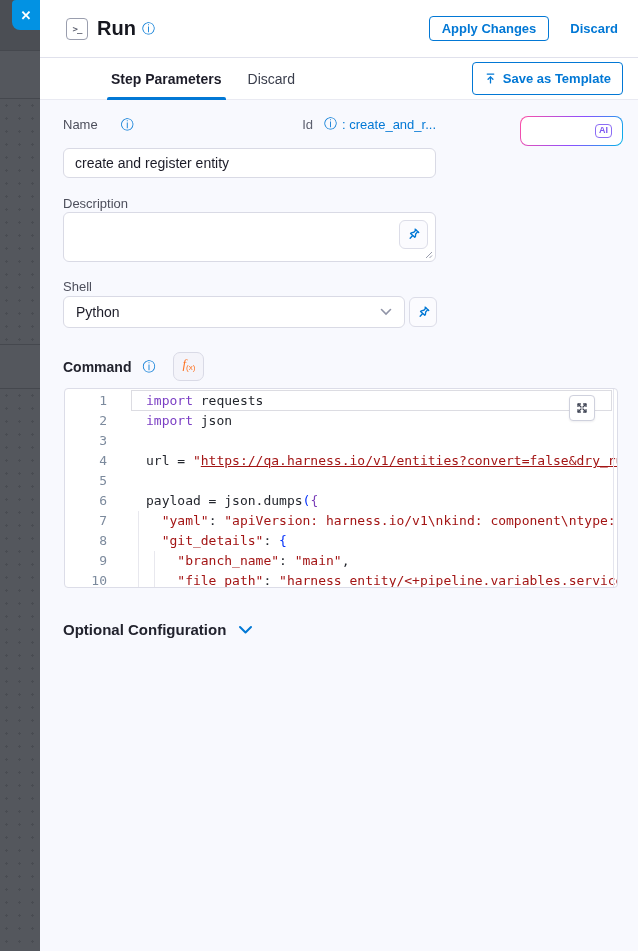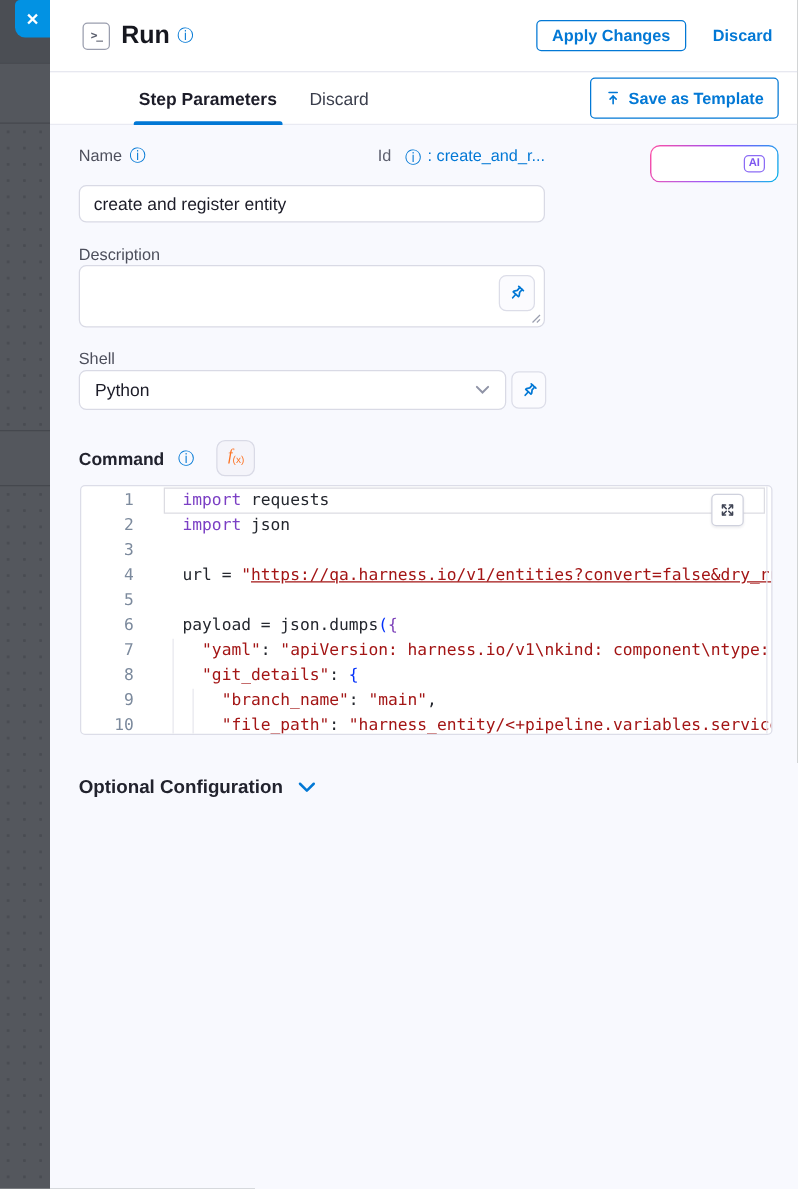--- a/index.html
+++ b/index.html
@@ -48,22 +48,22 @@
     border-bottom:1px solid #e9eaf2; display:flex; align-items:center; padding:0 15px 0 23px;
   }
   .tab { position:relative; height:42px; display:flex; align-items:center; font-size:14px; color:#3a3e4c; cursor:pointer; margin-right:26px; }
   .tab.active { font-weight:bold; color:#1c1c28;margin-left:48px; }
   .tab.active::after { content:""; position:absolute; left:-4px; right:-4px; bottom:0; height:3px; background:var(--primary); border-radius:2px 2px 0 0; }
   .tab-spacer { flex:1; }
   .save-template { display:flex; align-items:center; gap:6px; padding:8px 11px; }
   
   .body { position:absolute; left:0; top:100px; right:0; bottom:0; background:#f8f9fe; }
   .field-label { font-size:13px; color:#4d4f5c; }
-  .label-row { position:absolute; display:flex; align-items:center; gap:0; }
-  .id-row { position:absolute; top:17px; right:202px; display:flex; align-items:flex-end; gap:5px; font-size:13px; }
+  .label-row { position:absolute; display:flex; align-items:center; gap:17px; }
+  .id-row { position:absolute; top:17px; right:202px; display:flex; align-items:flex-start; gap:5px; font-size:13px; }
   .id-label { color:#5c5f6e; }
   .id-value { color:var(--primary); }
   .text-input {
     position:absolute; left:23px; width:373px; height:30px; background:#fff;
     border:1px solid #d9dae5; border-radius:6px; padding:0 11px; font-size:14px; color:#1c1c28;
     font-family:"Liberation Sans", sans-serif;
   }
   .enhance-btn {
     position:absolute; top:16px; right:15px; height:30px; padding:0 10px;
     display:flex; align-items:center; gap:6px; cursor:pointer;

